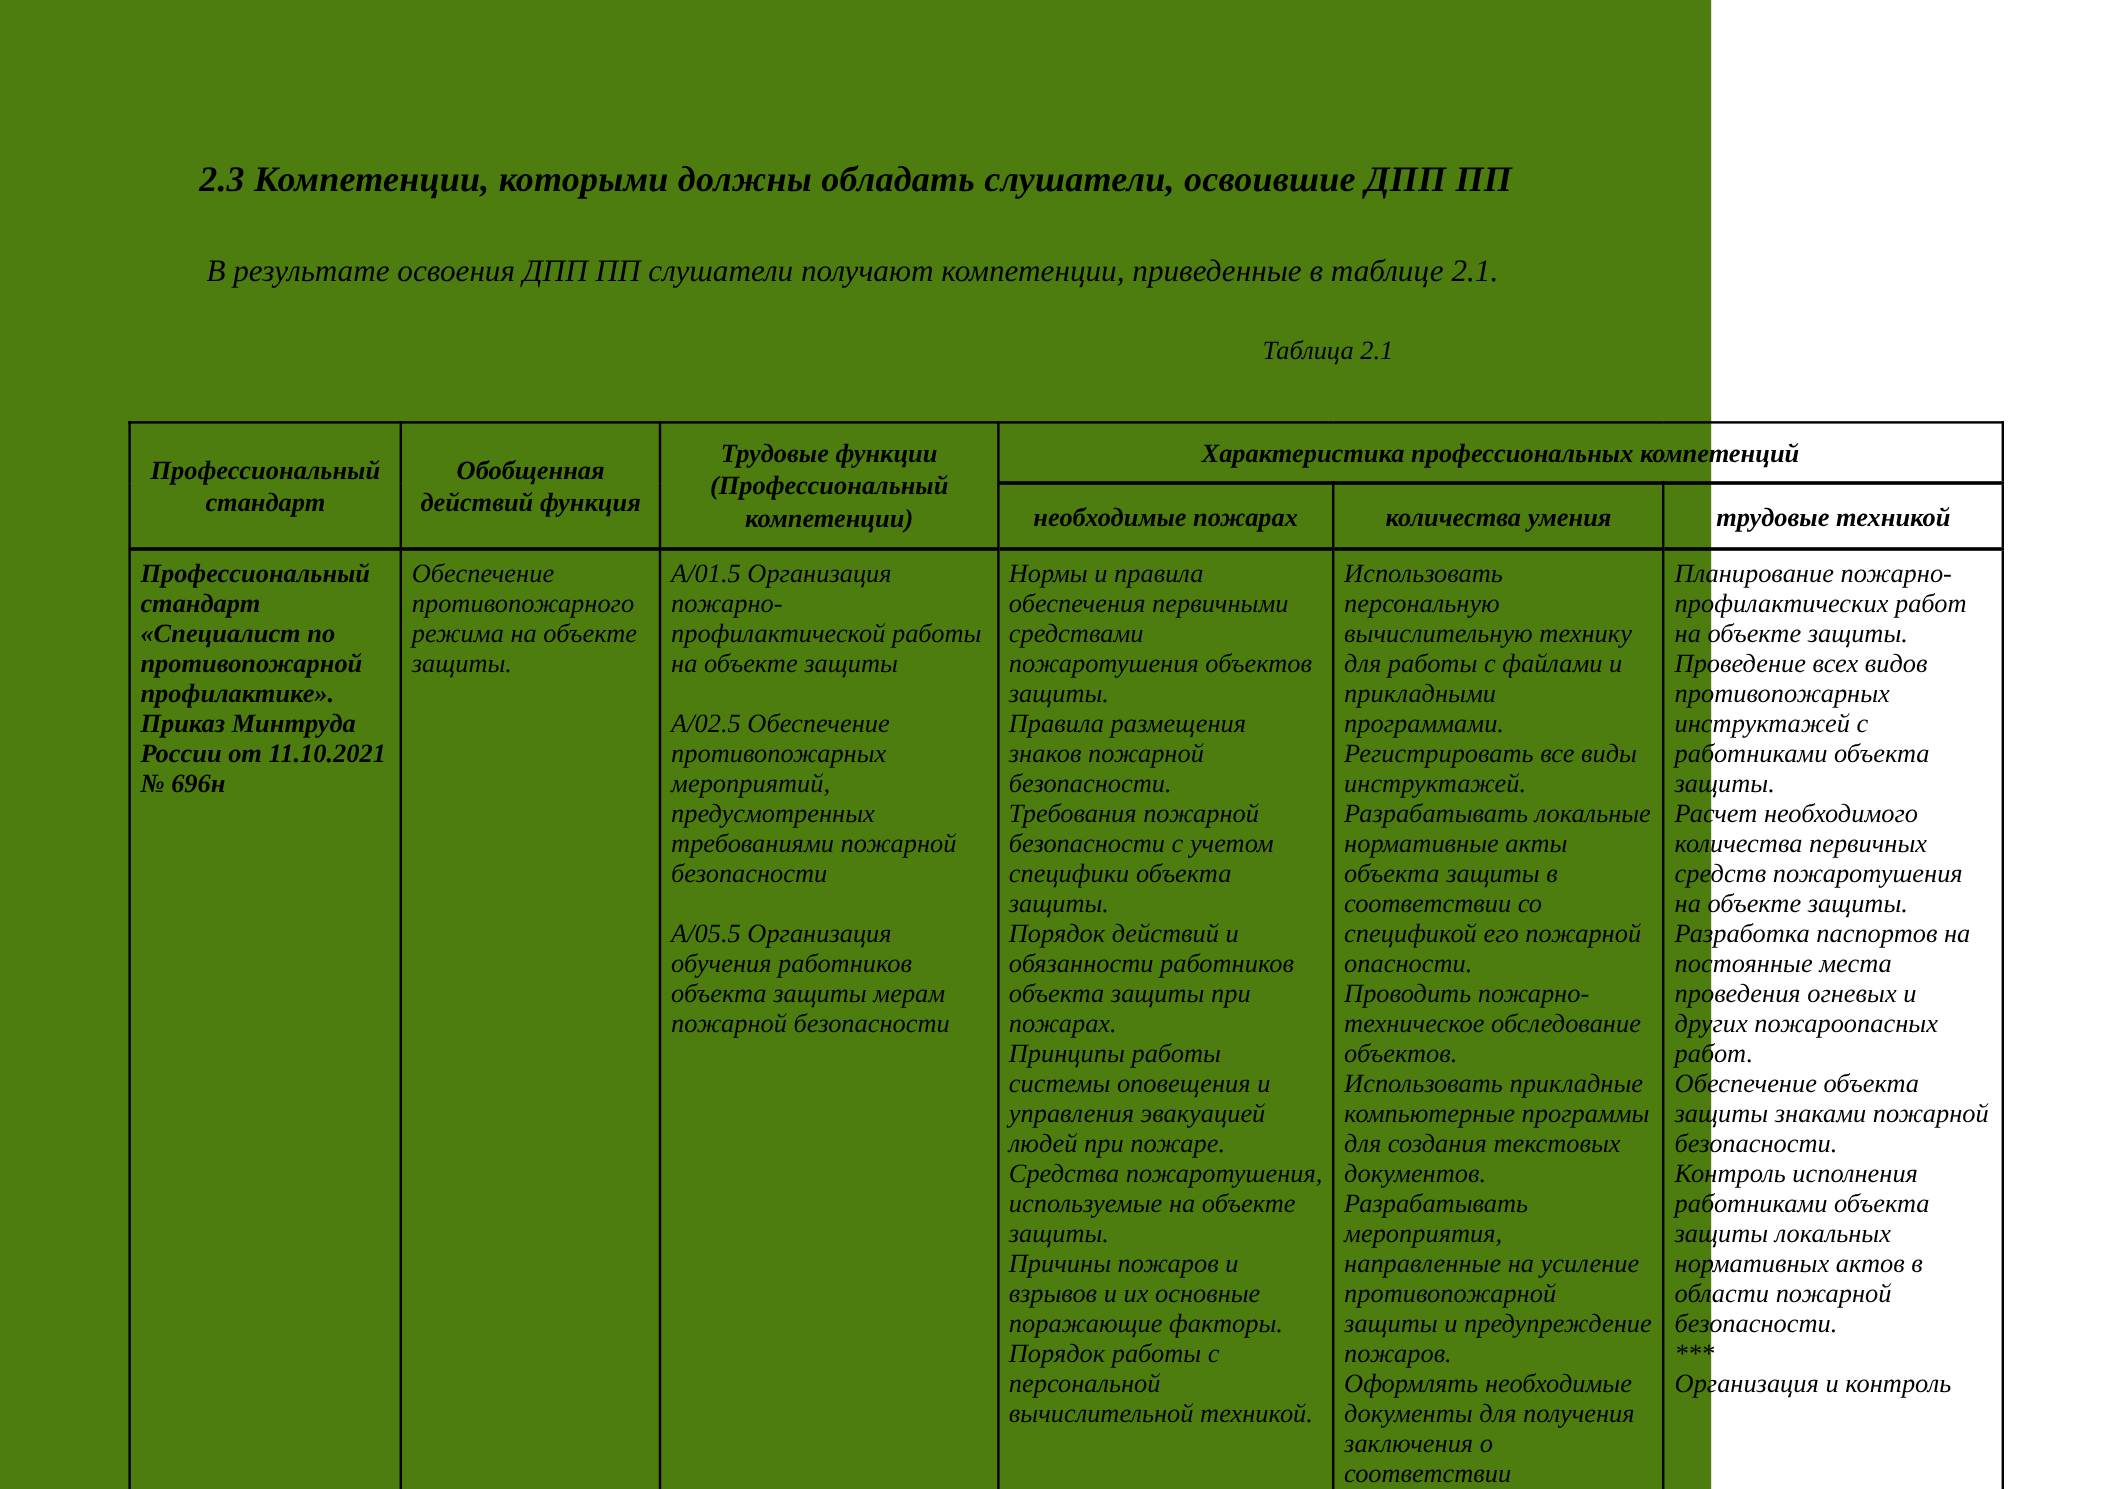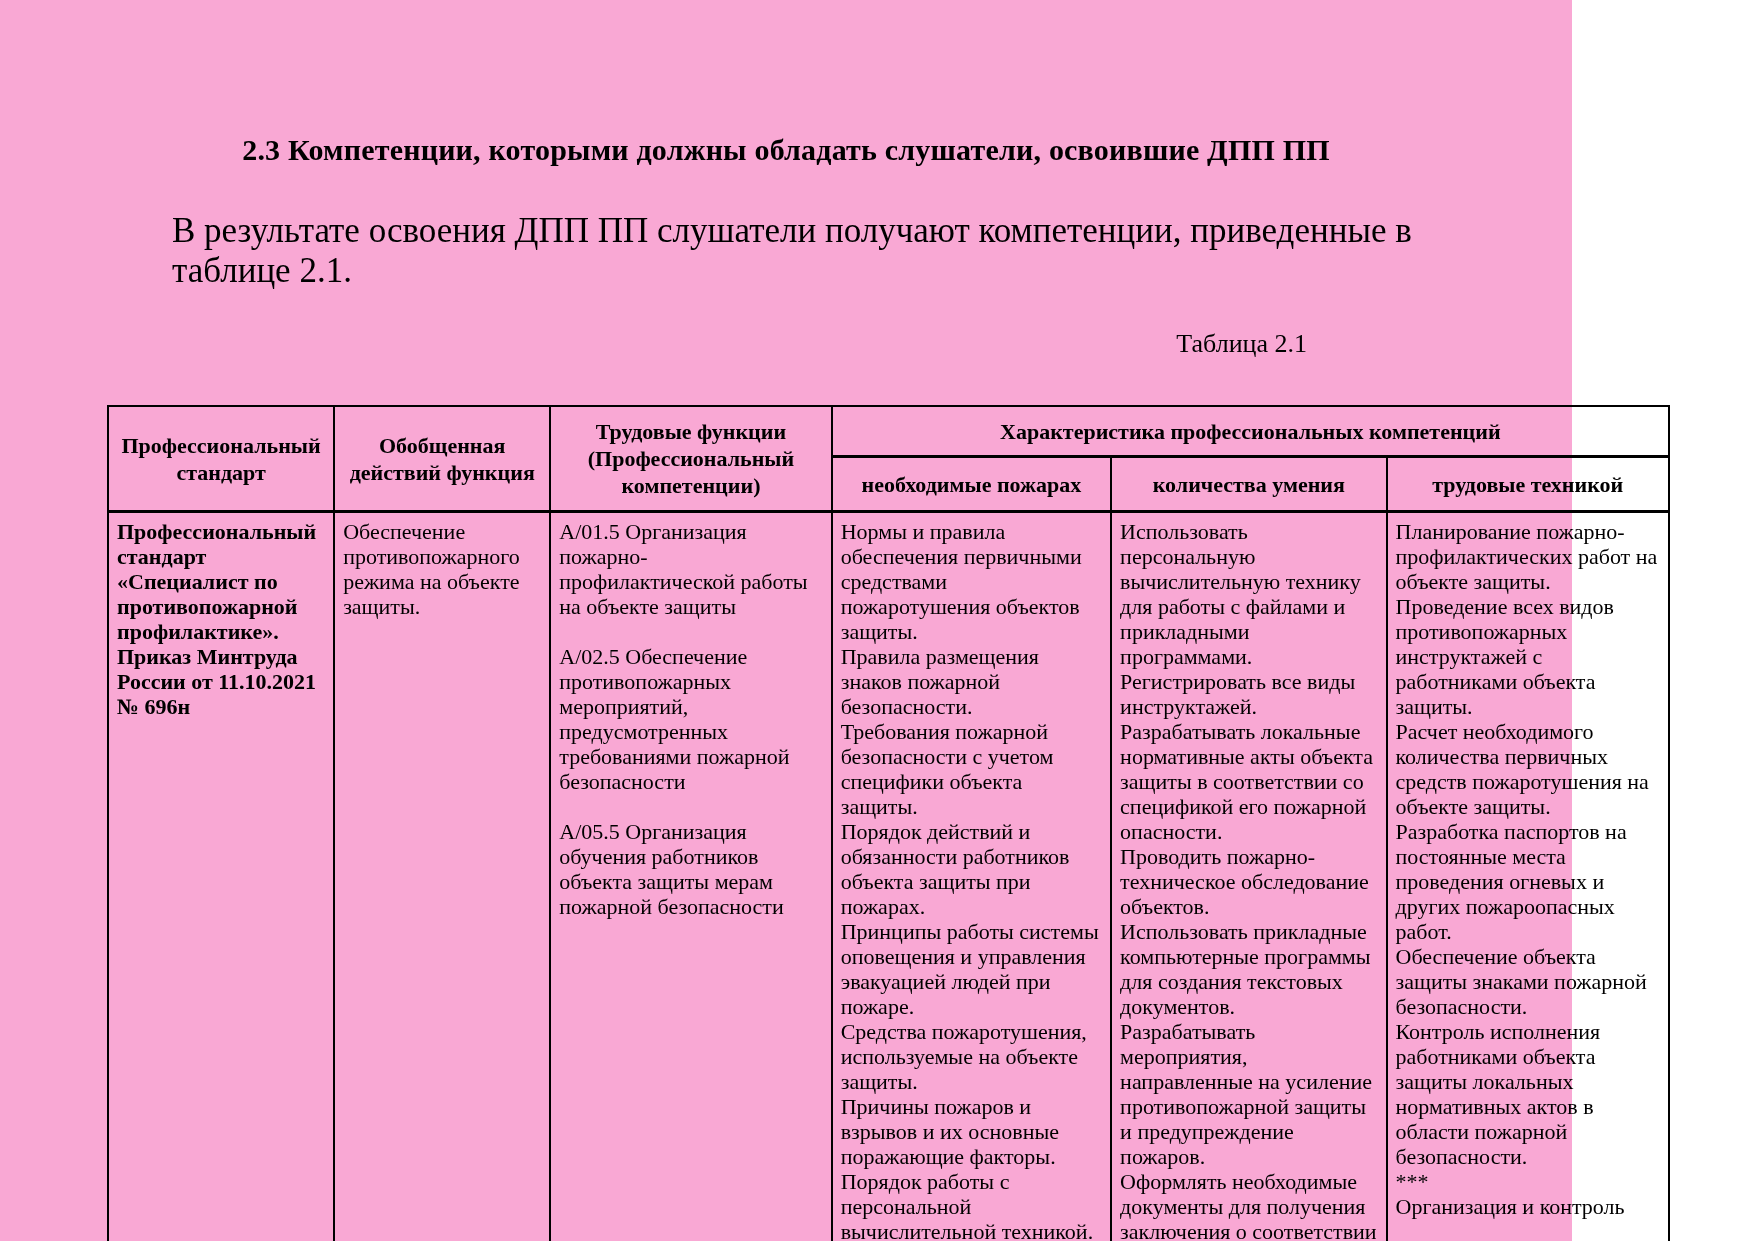--- a/index.html
+++ b/index.html
@@ -9,40 +9,41 @@
   }
   body {
     width: 1755px;
     height: 1241px;
     overflow: hidden;
     font-family: "Liberation Serif", "DejaVu Serif", serif;
     color: #000000;
   }
   .page {
     position: relative;
-    width: 1572px;
+    width: 1426px;
     height: 1241px;
-    background: #f9a8d4;
+    background: #4d7c0f;
+    font-style: italic;
   }
   .title {
     margin: 0;
     padding-top: 133px;
     text-align: center;
     font-size: 30px;
     font-weight: bold;
     letter-spacing: 0.2px;
   }
   .intro {
     margin: 44px 120px 0 172px;
-    font-size: 35px;
+    font-size: 26px;
     text-align: left;
   }
   .table-label {
     margin: 38px 265px 0 0;
-    font-size: 26px;
+    font-size: 22px;
     text-align: right;
   }
   .caption {
     margin: 10px 160px 0 120px;
     font-size: 26px;
     text-align: center;
   }
   table.comp {
     margin: 46px 0 0 107px;
     border-collapse: collapse;

